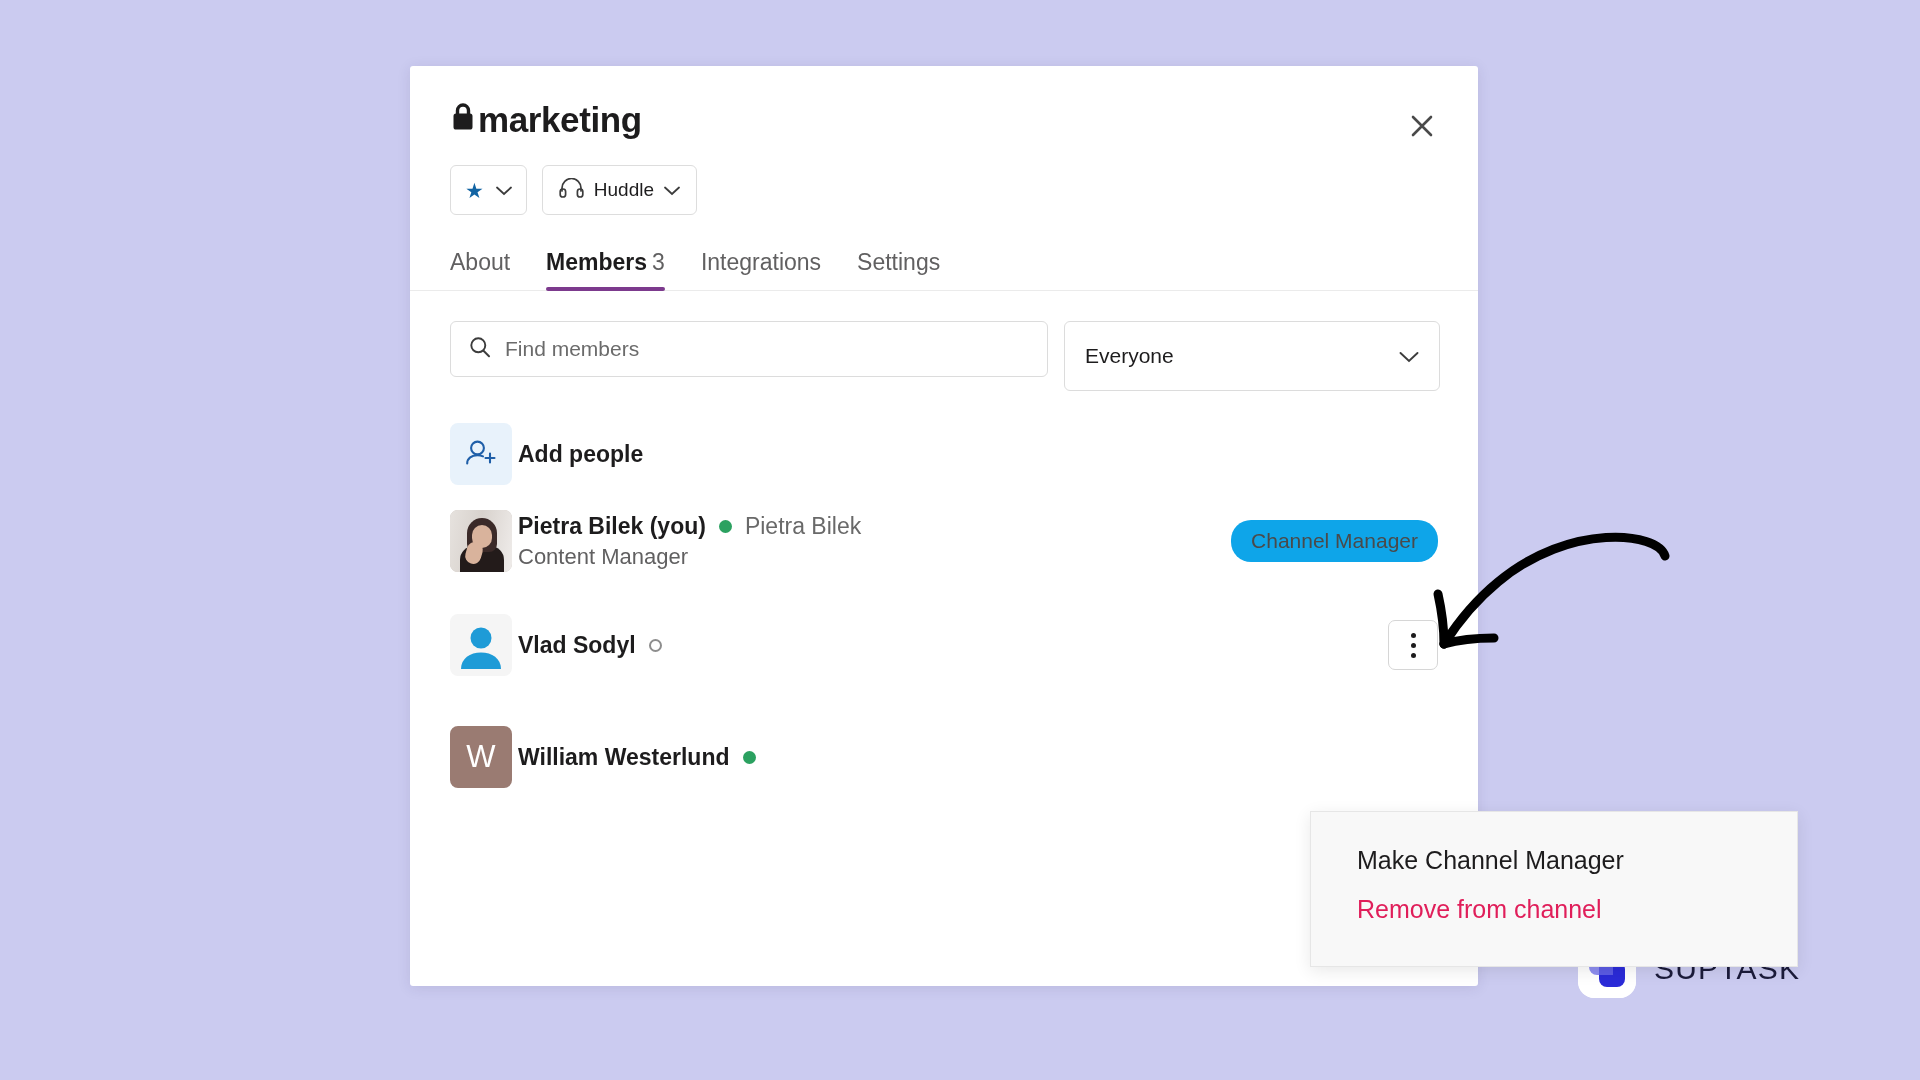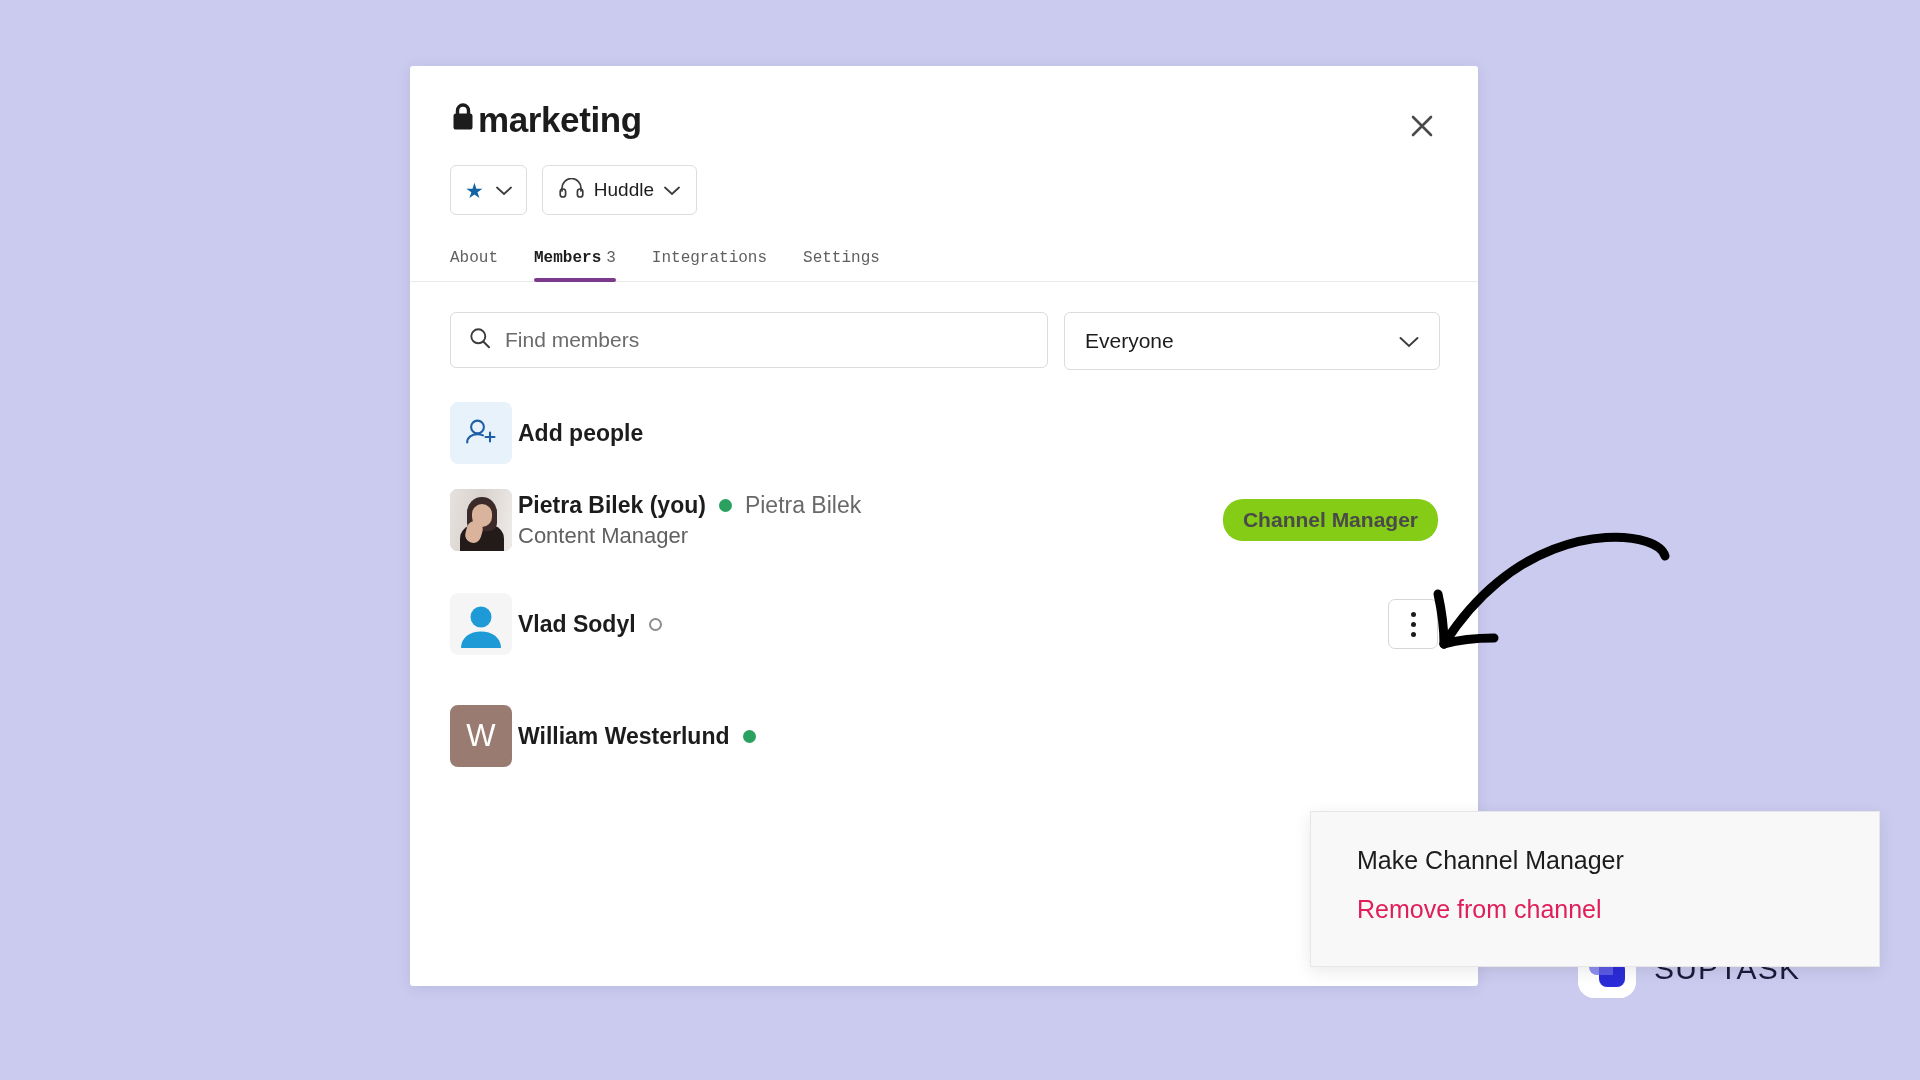--- a/index.html
+++ b/index.html
@@ -84,26 +84,26 @@
   .tabs {
     display: flex;
     gap: 36px;
     padding: 30px 40px 0 40px;
     border-bottom: 1px solid #ebebeb;
     margin-top: 4px;
   }
   .tab {
     position: relative;
     padding-bottom: 14px;
-    font-size: 16px;
+    font-size: 23px;
     color: #616061;
     cursor: pointer;
     background: none;
     border: none;
-    font-family: Liberation Mono, monospace;
+    font-family: Liberation Sans, sans-serif;
     white-space: nowrap;
   }
   .tab.active { color: #1d1c1d; font-weight: bold; }
   .tab.active::after {
     content: "";
     position: absolute;
     left: 0; right: 0; bottom: -1px;
     height: 4px;
     background: #7c3a8d;
     border-radius: 2px;
@@ -131,21 +131,21 @@
     outline: none;
     font-size: 21px;
     color: #1d1c1d;
     font-family: "Liberation Sans", sans-serif;
     width: 100%;
     background: transparent;
   }
   .search-box input::placeholder { color: #6b6b6b; }
   .select-box {
     flex: 0 0 376px;
-    height: 58px;
+    height: 70px;
     border: 1px solid #dcdcdc;
     border-radius: 6px;
     display: flex;
     align-items: center;
     justify-content: space-between;
     padding: 0 20px;
     font-size: 21px;
     color: #1d1c1d;
     cursor: pointer;
     background: #fff;
@@ -234,27 +234,26 @@
     display: inline-block;
   }
 
   .row-right {
     position: absolute;
     right: 0;
     display: flex;
     align-items: center;
   }
   .badge-manager {
-    background: #84cc16;
+    background: #0ea5e9;
     color: #4a4a4a;
     font-size: 21px;
     padding: 9px 20px;
     border-radius: 20px;
     white-space: nowrap;
-    font-weight: bold;
   }
   .kebab-btn {
     width: 50px; height: 50px;
     border: 1px solid #d6d6d6;
     border-radius: 7px;
     background: #fff;
     display: flex; flex-direction: column;
     align-items: center; justify-content: center;
     gap: 5px;
     cursor: pointer;
@@ -264,21 +263,21 @@
     border-radius: 50%;
     background: #1d1c1d;
     display: block;
   }
 
   
   .context-menu {
     position: absolute;
     left: 900px;
     top: 745px;
-    width: 570px;
+    width: 488px;
     background: #f8f8f8;
     border: 1px solid #e6e6e6;
     border-radius: 0;
     box-shadow: 0 4px 16px rgba(0,0,0,.09);
     padding: 24px 0 32px 0;
     z-index: 30;
   }
   .menu-item {
     font-size: 25px;
     padding: 10px 46px;

